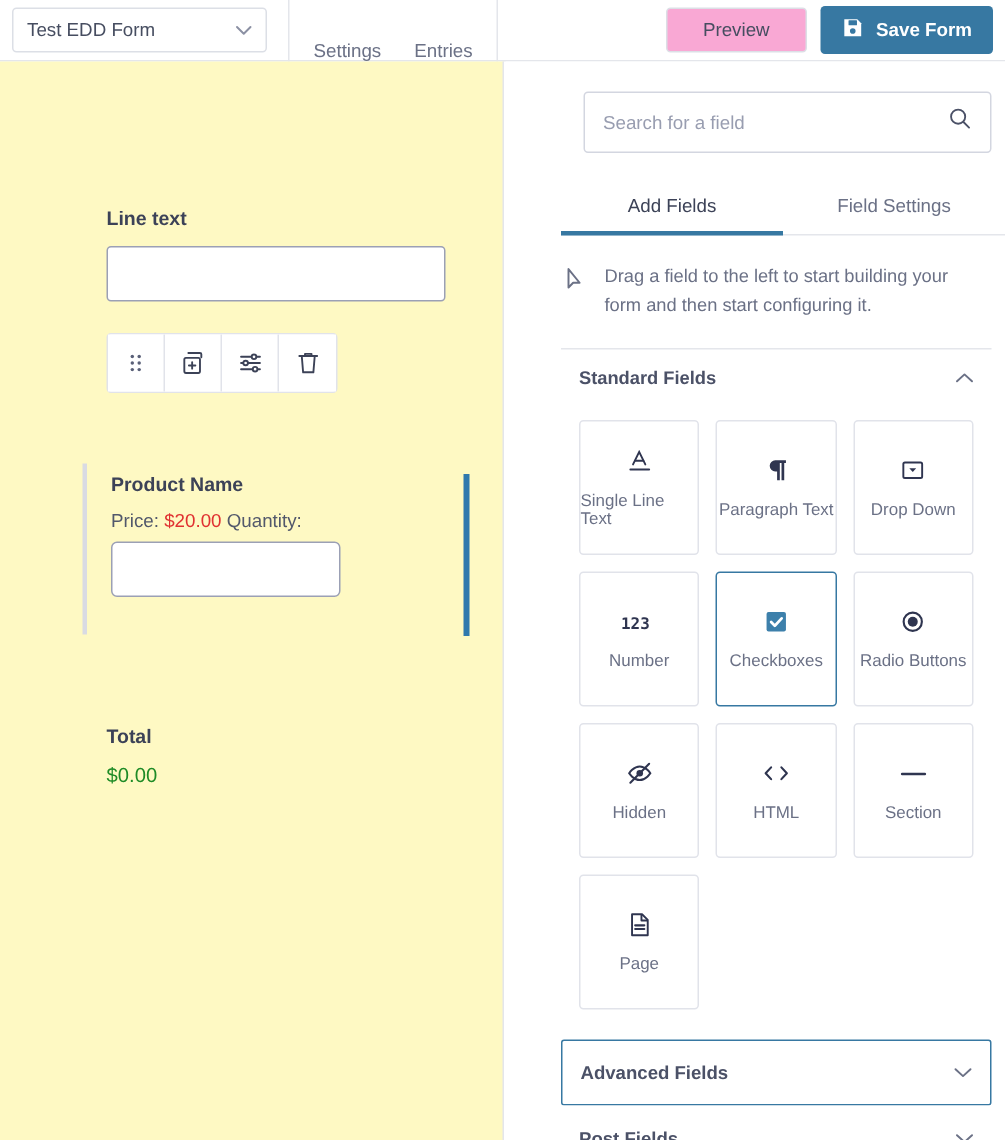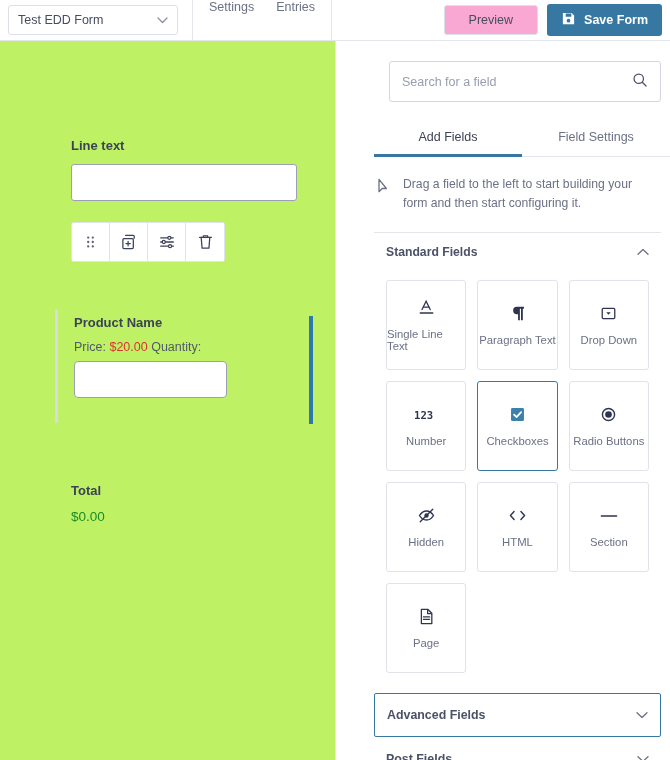--- a/index.html
+++ b/index.html
@@ -34,21 +34,21 @@
   }
   .form-select .chev { color: #8b90a3; font-size: 10px; line-height: 1; }
   .chev-svg { display:block; }
 
   .topnav-sep {
     width: 1px; height: 41px;
     background: #e4e6eb;
     margin-left: 14px;
   }
   .topnav {
-    display: flex; align-items: flex-start; height: 41px;
+    display: flex; align-items: flex-end; height: 41px;
     padding: 0 16px;
     gap: 22px;
   }
   .topnav a {
     font-size: 12.5px;
     color: #6b7186;
     text-decoration: none;
     cursor: pointer;
   }
   .topnav-sep2 {
@@ -82,21 +82,21 @@
     font-family: "Liberation Sans", sans-serif;
     cursor: pointer;
     display: flex; align-items: center; gap: 8px;
   }
 
   
   .canvas {
     position: absolute;
     top: 41px; left: 0;
     width: 336px; height: 719px;
-    background: #bef264;
+    background: #fef9c3;
     border-right: 1px solid #e4e6eb;
     overflow: hidden;
   }
 
   .fld-label {
     font-size: 13px; font-weight: bold;
     color: #3c4257;
   }
   .text-input {
     width: 100%; height: 37px;

